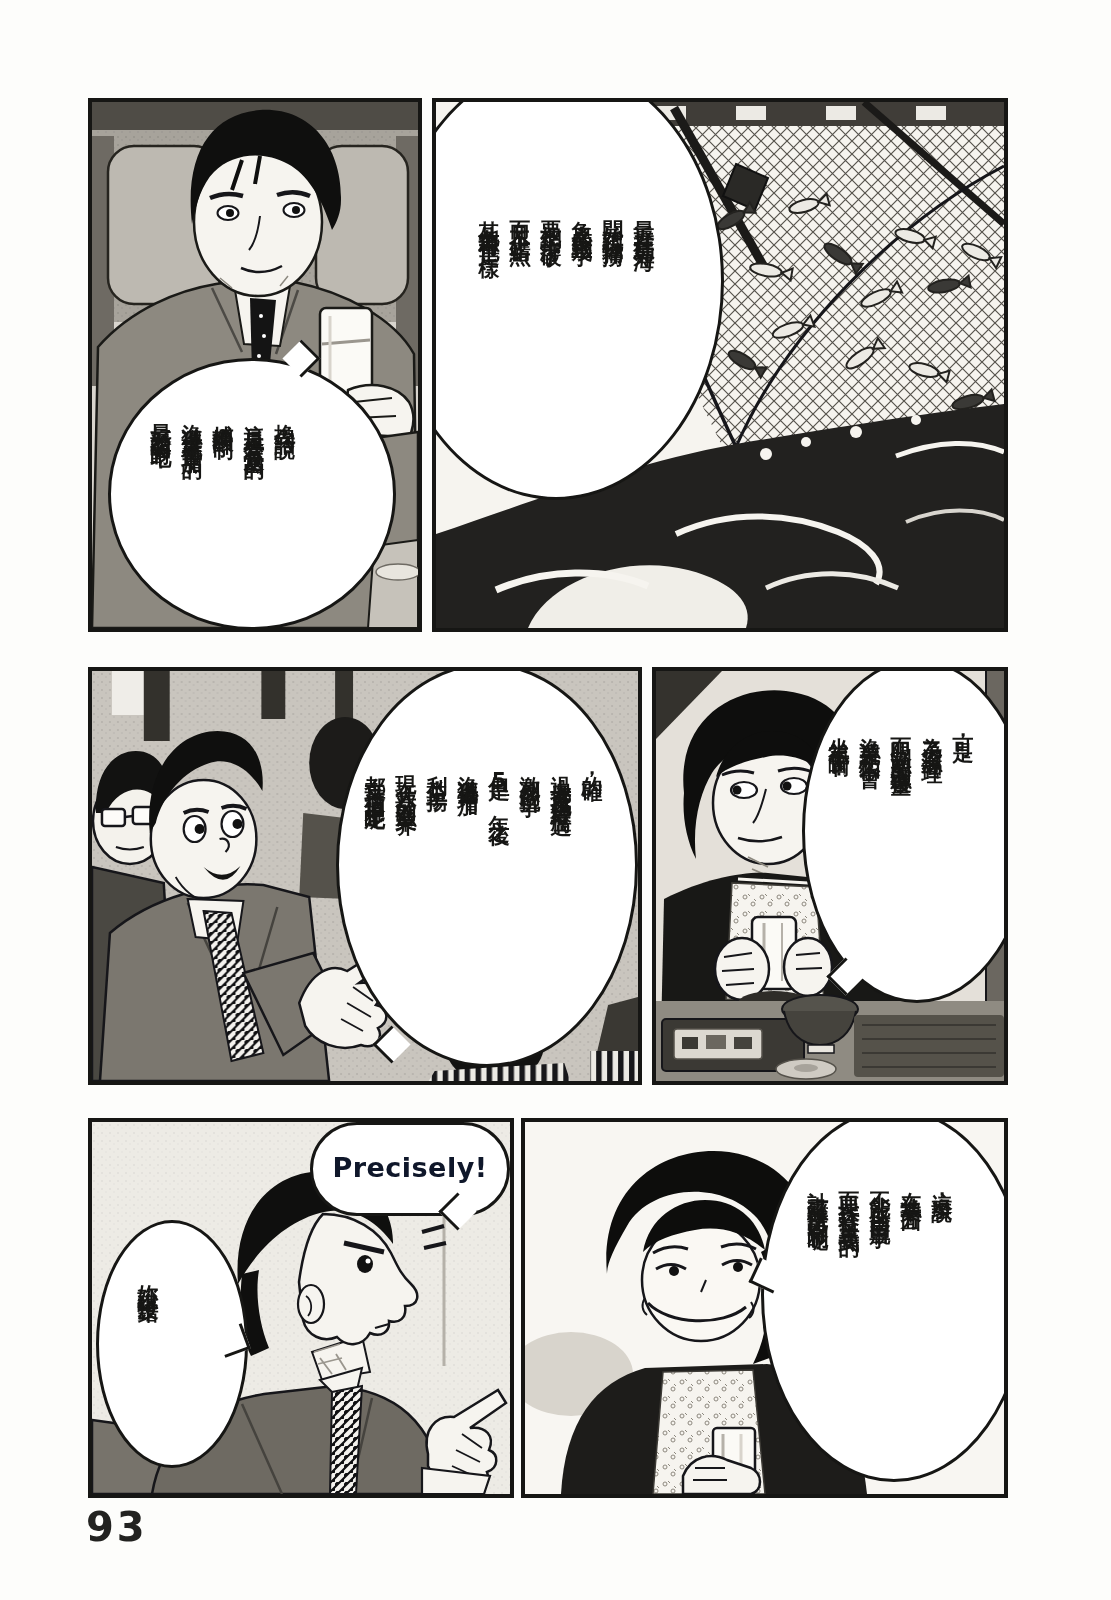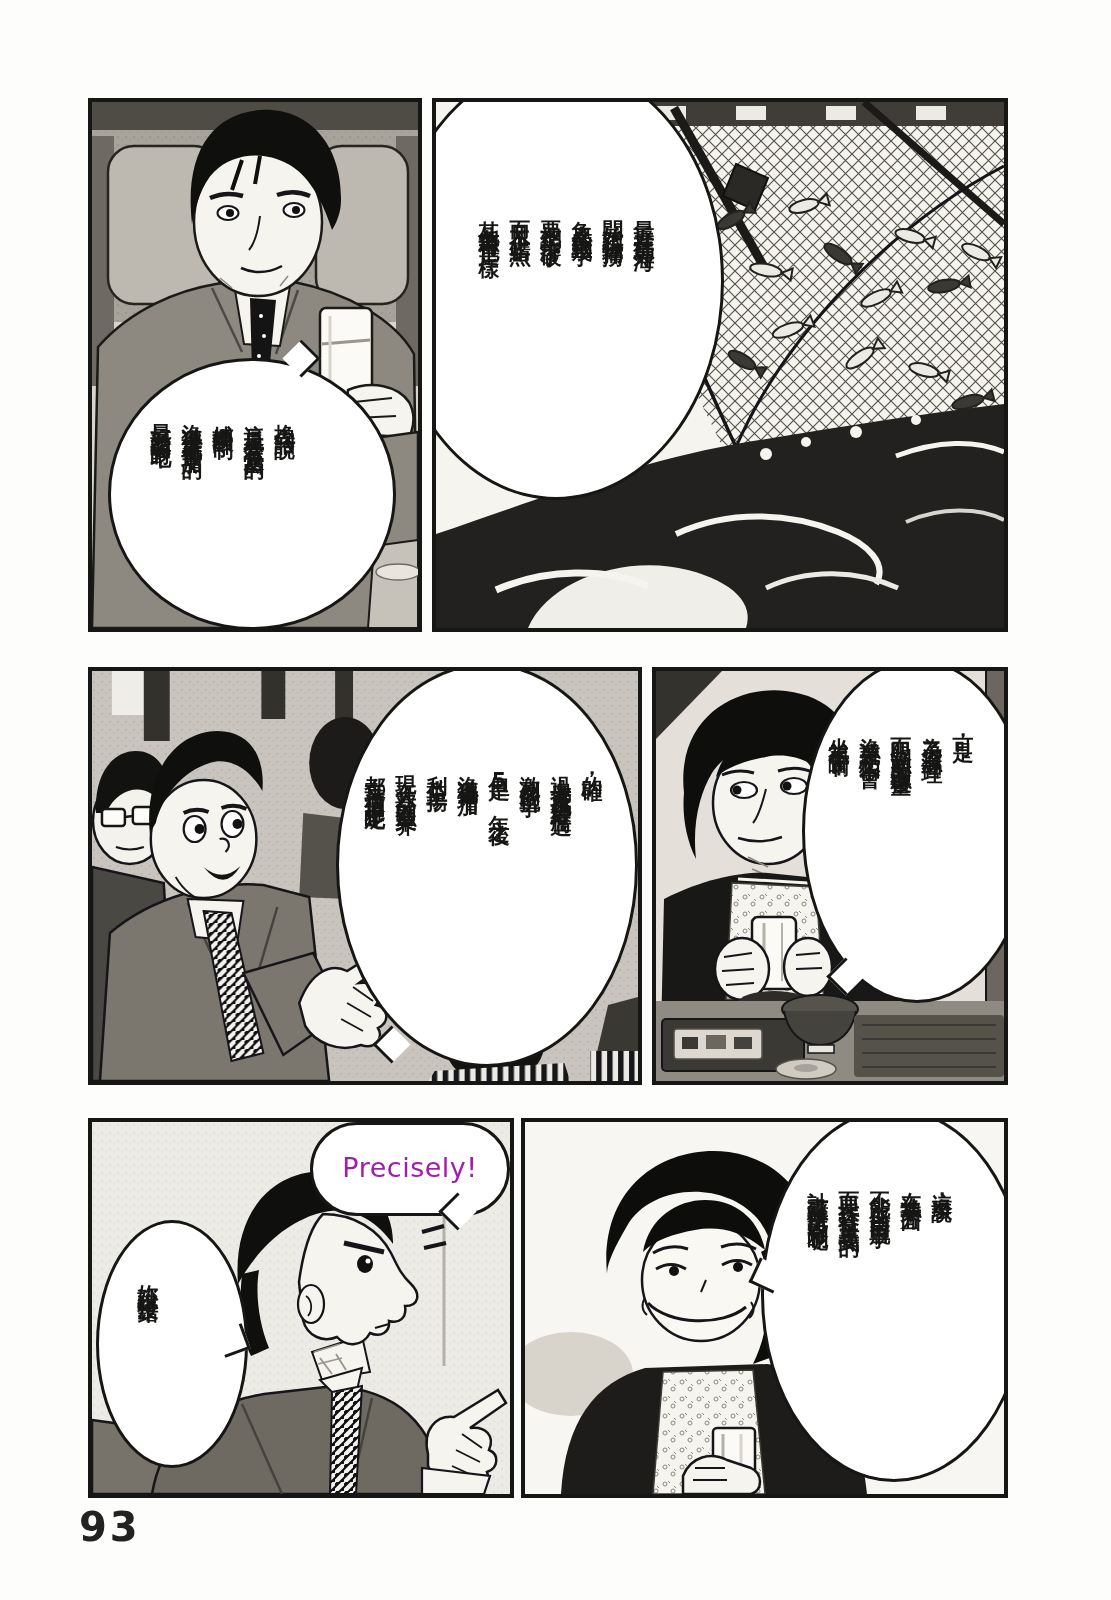--- a/index.html
+++ b/index.html
@@ -21,24 +21,24 @@
   }
   .vtext {
     position:absolute; z-index:4;
     writing-mode:vertical-rl; text-orientation:upright;
     white-space:pre-line;
     font-size:21px; line-height:31px; letter-spacing:5px;
     font-weight:600; color:#161614;
   }
   .htext {
     position:absolute; z-index:4; display:flex; align-items:center; justify-content:center;
-    font-size:27px; font-weight:400; color:#a21caf; letter-spacing:0.5px;
+    font-size:27px; font-weight:700; color:#0f172a; letter-spacing:0.5px;
   }
   #page-number {
-    position:absolute; left:79px; top:1504px; font-size:40px; font-weight:700;
+    position:absolute; left:86px; top:1504px; font-size:40px; font-weight:700;
     letter-spacing:3px; color:#222220;
   }
 </style>
 </head>
 <body>
 
 <div id="manga-page">
 
   <svg width="0" height="0" style="position:absolute" aria-hidden="true">
     <defs>

